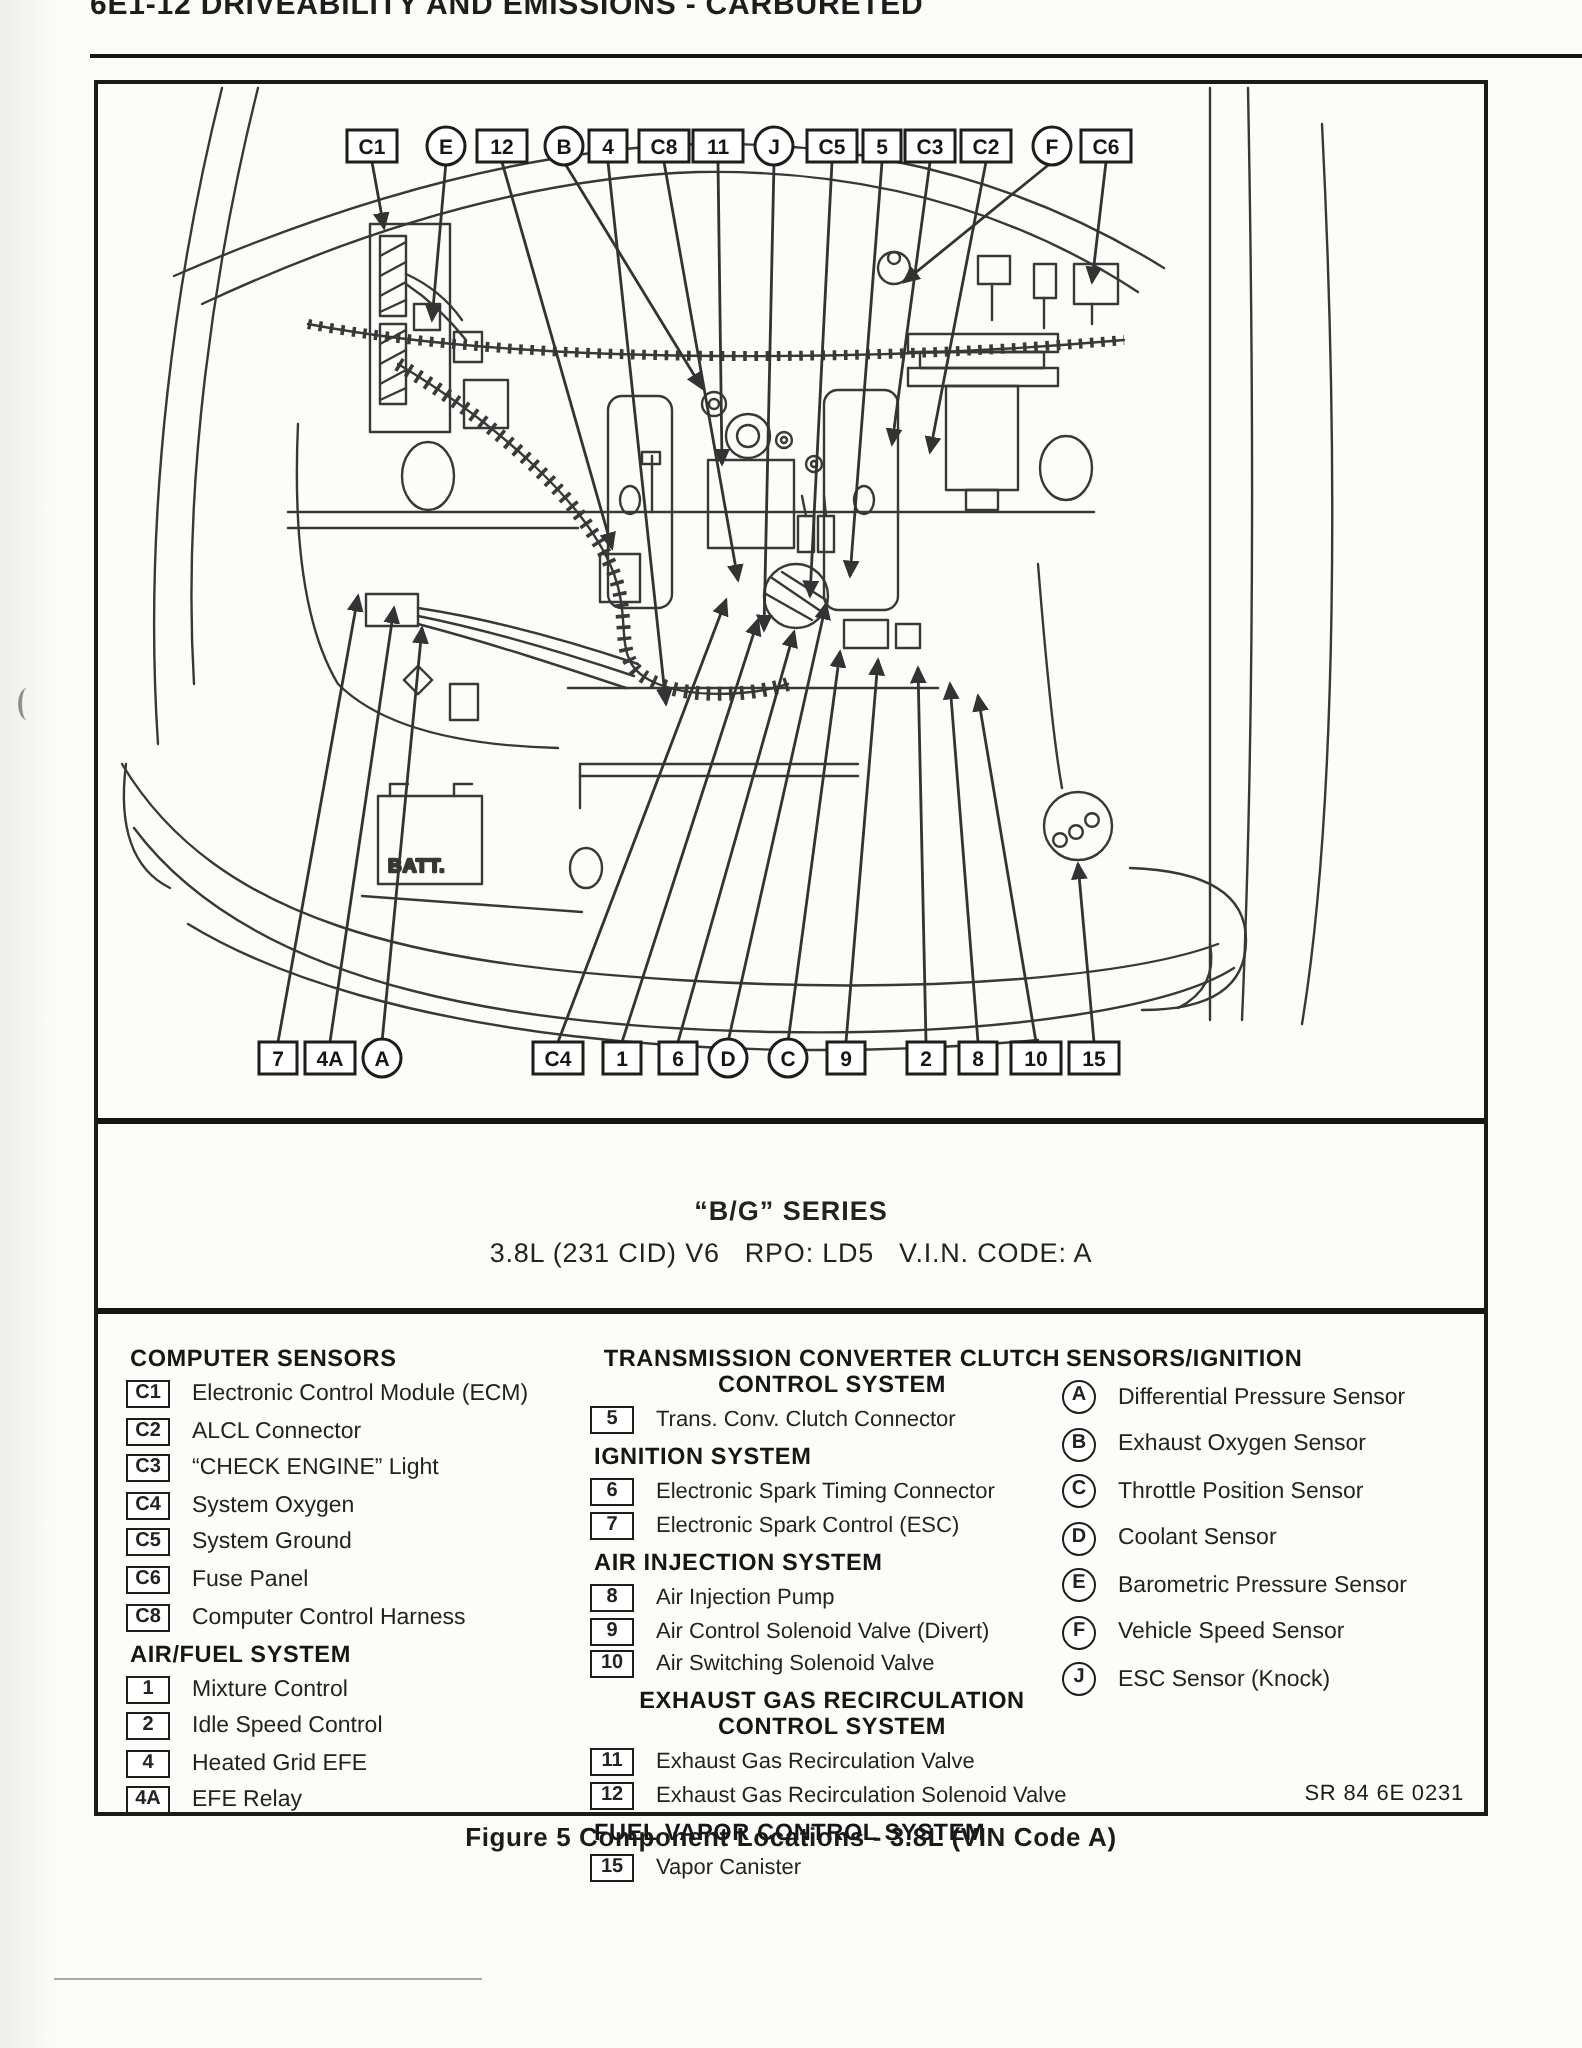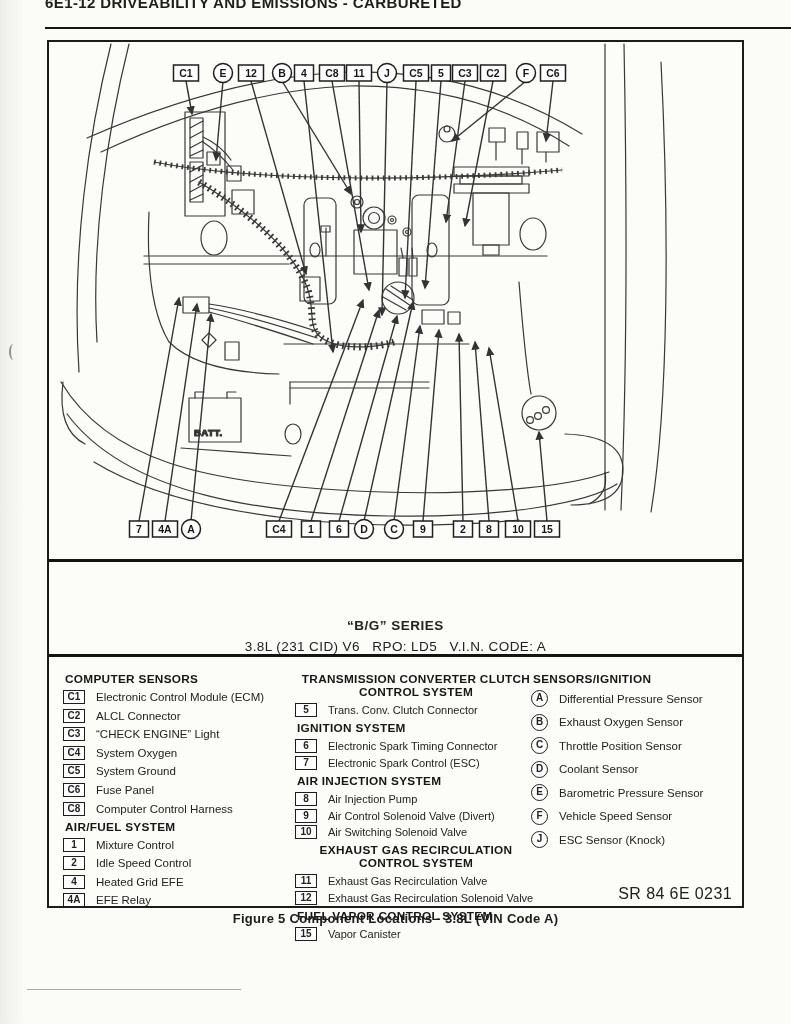--- a/index.html
+++ b/index.html
@@ -11,40 +11,40 @@
   .hdr-clip{position:absolute;left:45px;top:0;width:700px;height:27px;overflow:hidden;}
   .hdr-text{position:relative;top:-6px;font-size:15px;font-weight:bold;letter-spacing:.4px;
         color:#1d1d1d;white-space:pre;}
   .hdr-rule{position:absolute;left:45px;right:2px;top:27px;height:2px;background:#161616;}
   
   .mainbox{position:absolute;left:47px;top:40px;width:697px;height:868px;
         border:2px solid #1b1b1b;box-sizing:border-box;background:#fcfcf9;}
   .diagram{position:absolute;left:0;top:0;width:693px;height:517px;}
   .divider{position:absolute;left:0;width:693px;height:3px;background:#141414;}
   .div1{top:517px;} .div2{top:612px;}
-  .series{position:absolute;left:0;top:576px;width:693px;text-align:center;}
+  .series{position:absolute;left:0;top:556px;width:693px;text-align:center;}
   .series .l1{font-size:13.5px;font-weight:bold;letter-spacing:.5px;}
   .series .l2{font-size:13.5px;font-weight:normal;letter-spacing:.4px;margin-top:6px;white-space:pre;}
   
   .legend{position:absolute;left:0;top:622px;width:693px;height:228px;font-size:11.5px;}
   .lcol{position:absolute;top:4px;}
   .lcol0{left:14px;width:232px;}
   .lcol1{left:246px;width:242px;}
   .lcol2{left:482px;width:206px;}
   .gtitle{font-weight:bold;font-size:11.8px;letter-spacing:.3px;line-height:13px;
         margin:5px 0 4px 2px;color:#161616;}
   .gtitle.center{text-align:center;margin-left:0;}
   .lrow{display:flex;align-items:center;gap:11px;color:#222;}
   .lcol0 .lrow{margin-bottom:4.6px;} .lcol1 .lrow{margin-bottom:2.8px;font-size:11px;}
   .lcol2 .lrow{margin-bottom:6.5px;}
   .key{display:inline-block;box-sizing:border-box;border:1.5px solid #1d1d1d;background:#fff;
         font-weight:bold;font-size:10px;text-align:center;flex:0 0 auto;}
   .key.sq{min-width:22px;height:14px;line-height:12px;padding:0 2px;}
   .key.ci{width:17px;height:17px;line-height:14px;border-radius:50%;}
-  .doccode{position:absolute;right:10px;bottom:3px;font-size:16px;letter-spacing:.4px;color:#1d1d1d;}
+  .doccode{position:absolute;right:10px;bottom:3px;font-size:11px;letter-spacing:.4px;color:#1d1d1d;}
   .caption{position:absolute;left:47px;top:911px;width:697px;text-align:center;
         font-size:13px;font-weight:bold;letter-spacing:.3px;color:#1b1b1b;}
   .footline{position:absolute;left:27px;top:989px;width:214px;height:1px;background:#a9a9a6;}
   .artifact{position:absolute;left:9px;top:344px;width:7px;height:16px;border-left:2px solid #8f8f8c;
         border-radius:60% 0 0 60%;}
   svg .ln{stroke:#383838;stroke-width:1.2;fill:none;stroke-linecap:round;stroke-linejoin:round;}
   svg .rope{stroke:#3a3a3a;fill:none;}
   svg text.battxt{font-family:"Liberation Sans",sans-serif;font-size:9.5px;font-weight:bold;
         letter-spacing:.5px;fill:#242424;}
 </style>

